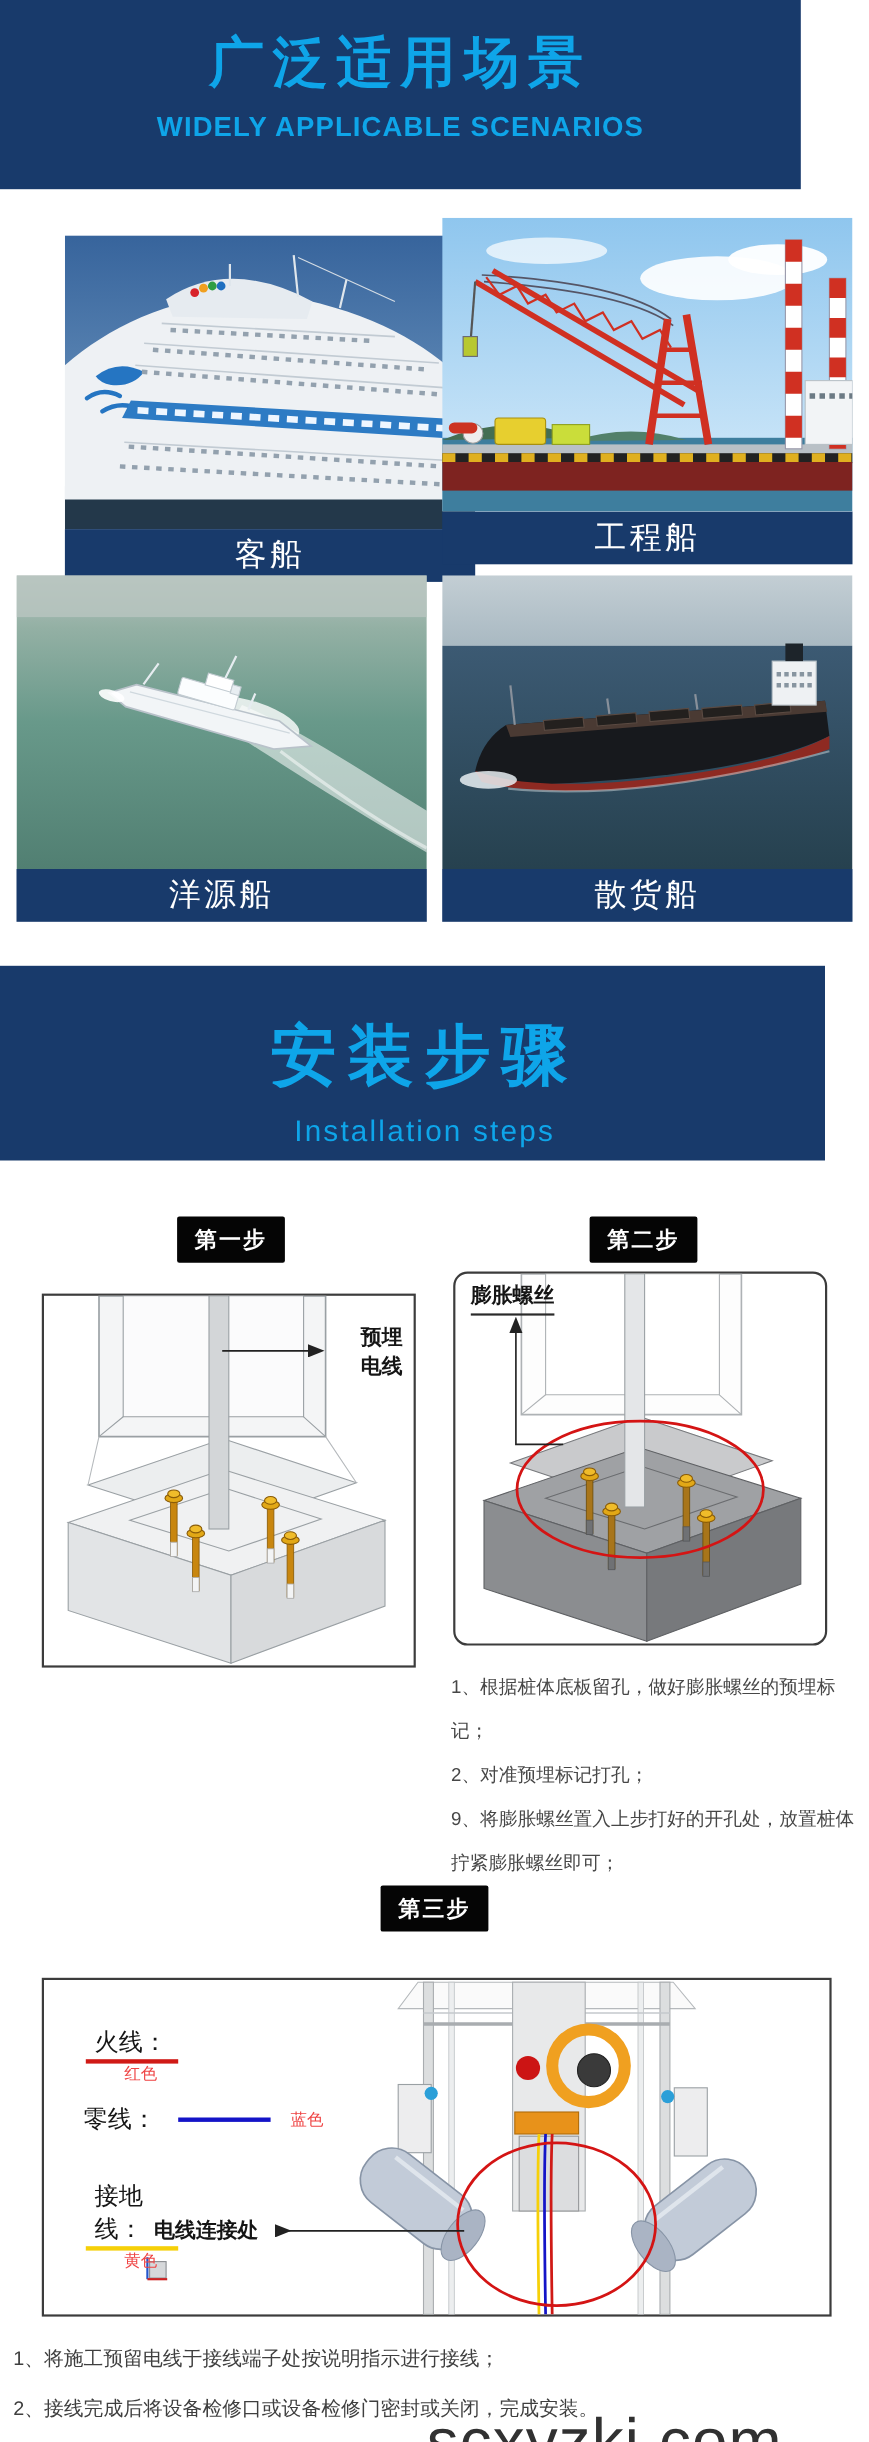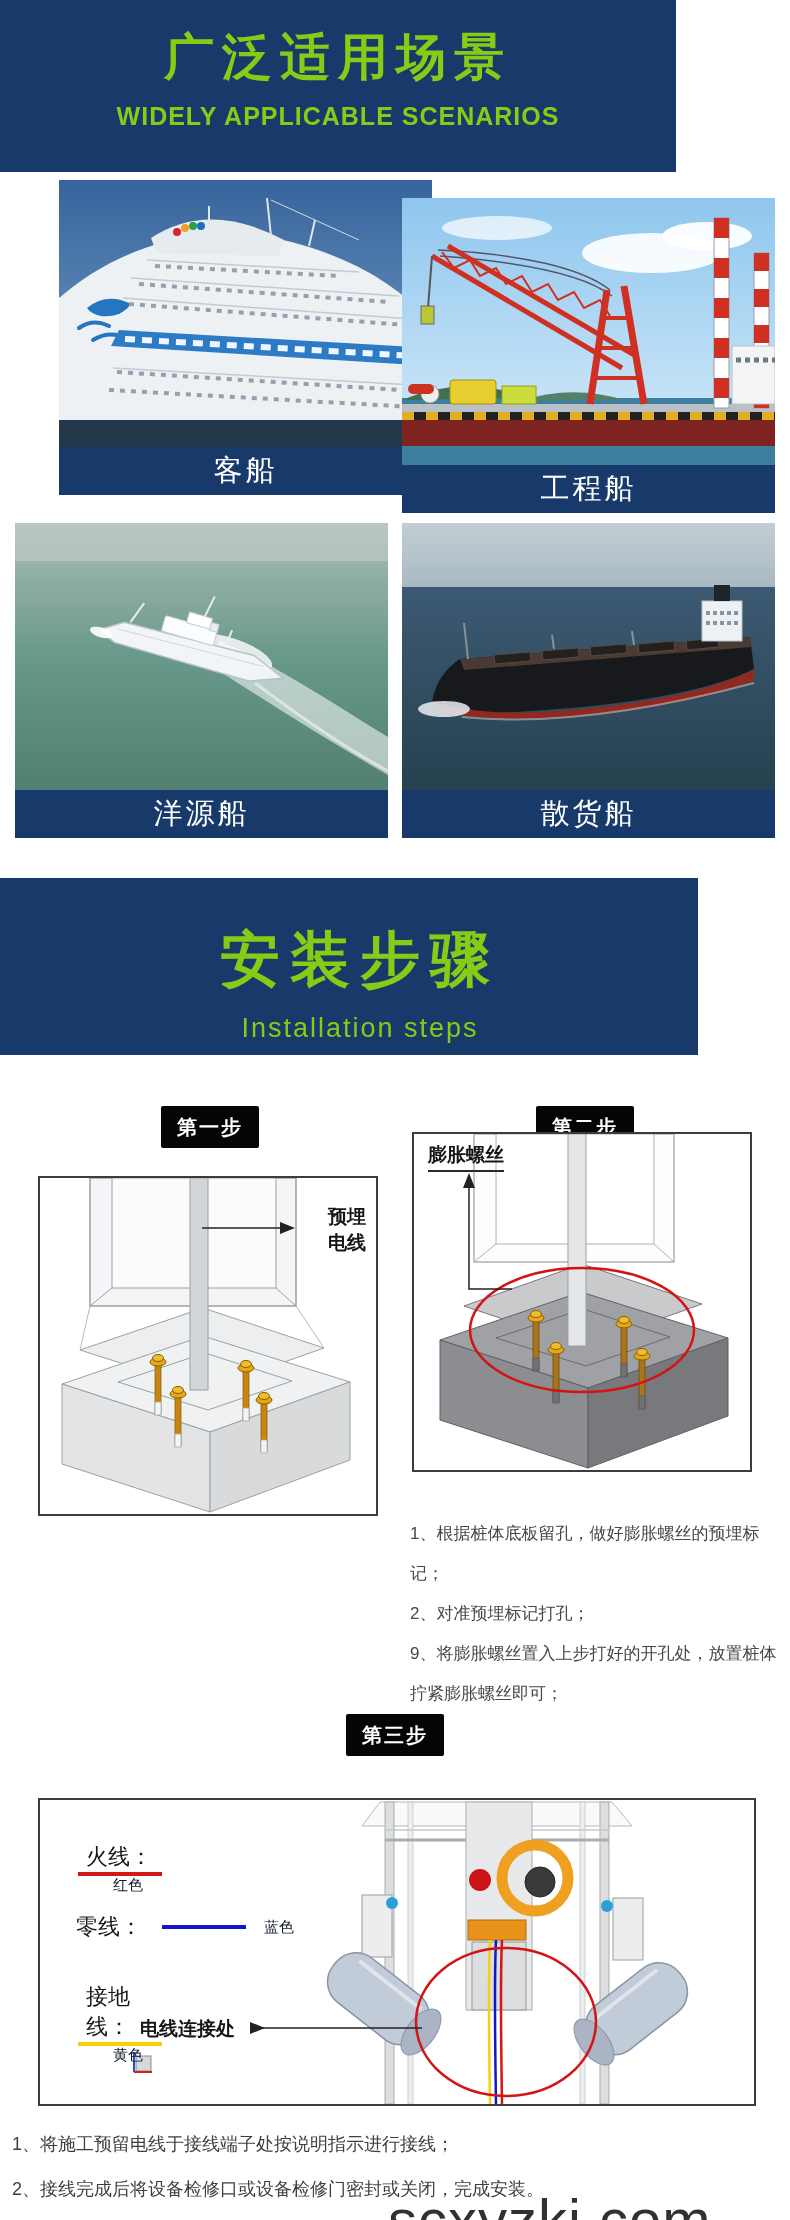--- a/index.html
+++ b/index.html
@@ -3,21 +3,21 @@
 <meta charset="utf-8">
 <style>
   html,body{margin:0;padding:0;background:#ffffff;}
   .page{
     position:relative;width:790px;height:2220px;margin:0 auto;
     background:#ffffff;overflow:hidden;
     font-family:"Liberation Sans","DejaVu Sans",sans-serif;
     -webkit-font-smoothing:antialiased;
   }
   
-  .banner{position:absolute;left:0;width:676px;background:#183a6b;color:#84cc16;text-align:center;}
+  .banner{position:absolute;left:0;width:728px;background:#183a6b;color:#0ea5e9;text-align:center;}
   .banner1{top:0;height:172px;}
   .banner2{top:878px;height:177px;padding-left:22px;}
   .banner .cn{font-weight:900;letter-spacing:8px;}
   .banner1 .cn{font-size:50px;padding-top:24px;}
   .banner1 .en{font-size:25px;font-weight:800;letter-spacing:1px;margin-top:11px;}
   .banner2 .cn{font-size:60px;padding-top:42px;letter-spacing:10px;}
   .banner2 .en{font-size:27px;font-weight:400;letter-spacing:2px;margin-top:12px;}
   
   .card{position:absolute;width:373px;}
   .card .img{display:block;width:373px;height:267px;}
@@ -42,38 +42,38 @@
   .instr{position:absolute;color:#474747;font-size:17px;line-height:40px;}
   .instr p{margin:0;}
   .instr-bottom{line-height:45px;font-size:18px;color:#3f3f3f;}
   
   .legend-row{position:absolute;display:flex;align-items:center;color:#161616;}
   .legend-name{font-size:22px;width:84px;}
   .legend-line{width:84px;height:4px;margin:0 18px 0 2px;}
   .legend-line.red{background:#d01a16;}
   .legend-line.blue{background:#1414c8;}
   .legend-line.yellow{background:#f6d008;}
-  .legend-colorname{font-size:15px;color:#0f172a;}
+  .legend-colorname{font-size:15px;color:#ef4444;}
   
   .watermark{
     position:absolute;top:2186px;left:388px;font-size:58px;font-weight:400;
     color:rgba(38,38,38,.95);letter-spacing:1px;z-index:9;
   }
 </style>
 </head>
 <body>
 
 <div class="page">
 
   <div class="banner banner1">
     <div class="cn">广泛适用场景</div>
     <div class="en">WIDELY APPLICABLE SCENARIOS</div>
   </div>
 
-  <div class="card" style="left:15px;top:180px;padding-left:44px;">
+  <div class="card" style="left:15px;top:214px;padding-left:44px;">
     <svg class="img" viewBox="0 0 373 267" preserveAspectRatio="none">
       <defs>
         <linearGradient id="sky1" x1="0" y1="0" x2="0" y2="1">
           <stop offset="0" stop-color="#37649c"></stop>
             <stop offset="1" stop-color="#7ba3c8"></stop>
         </linearGradient>
       </defs>
       <rect width="373" height="267" fill="url(#sky1)"></rect>
       <rect y="228" width="373" height="39" fill="#23384a"></rect>
       <path d="M0,118 C40,84 90,58 165,52 L205,56 C280,70 330,100 360,130 L373,142 L373,240 L0,240 Z" fill="#eef1f4"></path>
@@ -259,21 +259,21 @@
             <rect x="-3" y="42" width="6" height="13" fill="#f3f4f5" stroke="#aaa" stroke-width=".75"></rect>
             <ellipse cx="0" cy="2" rx="8" ry="4" fill="#e2a816" stroke="#8a5c08"></ellipse>
             <ellipse cx="0" cy="-2" rx="5.5" ry="3.5" fill="#f0bc2a" stroke="#8a5c08"></ellipse>
           </g>
       </g>
       <line x1="162" y1="50" x2="252" y2="50" stroke="#222" stroke-width="1.5" marker-end="url(#ahR)"></line>
     </svg>
     <div class="callout" style="left:288px;top:26px;width:44px;">预埋电线</div>
   </div>
 
-  <div class="dbox" style="left:412px;top:1132px;width:336px;height:336px;">
+  <div class="dbox" style="left:412px;top:1156px;width:336px;height:336px;border-radius:13px;">
     <svg width="336" height="336" viewBox="0 0 336 336">
       <defs>
         <marker id="ahU" markerWidth="10" markerHeight="8" refX="8" refY="4" orient="auto">
           <path d="M0,0 L10,4 L0,8 Z" fill="#222"></path>
         </marker>
       </defs>
       <path d="M60,0 L260,0 L260,128 L60,128 Z" fill="#fdfdfd" stroke="#aeb2b5" stroke-width="1.5"></path>
       <path d="M82,0 L240,0 L240,110 L82,110 Z" fill="#ffffff" stroke="#aeb2b5"></path>
       <path d="M60,128 L82,110 M260,128 L240,110" stroke="#aeb2b5" stroke-width="1"></path>
       <path d="M50,172 L168,130 L288,170 L170,212 Z" fill="#c9cacc" stroke="#77797c"></path>

